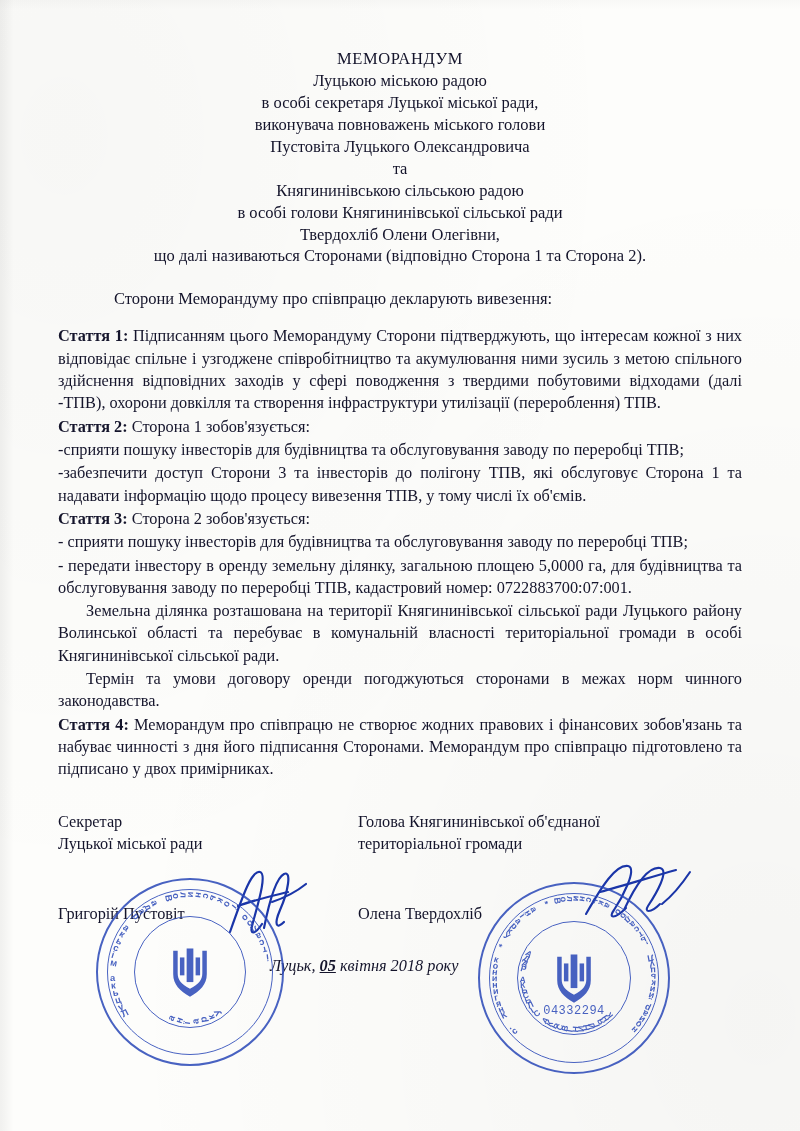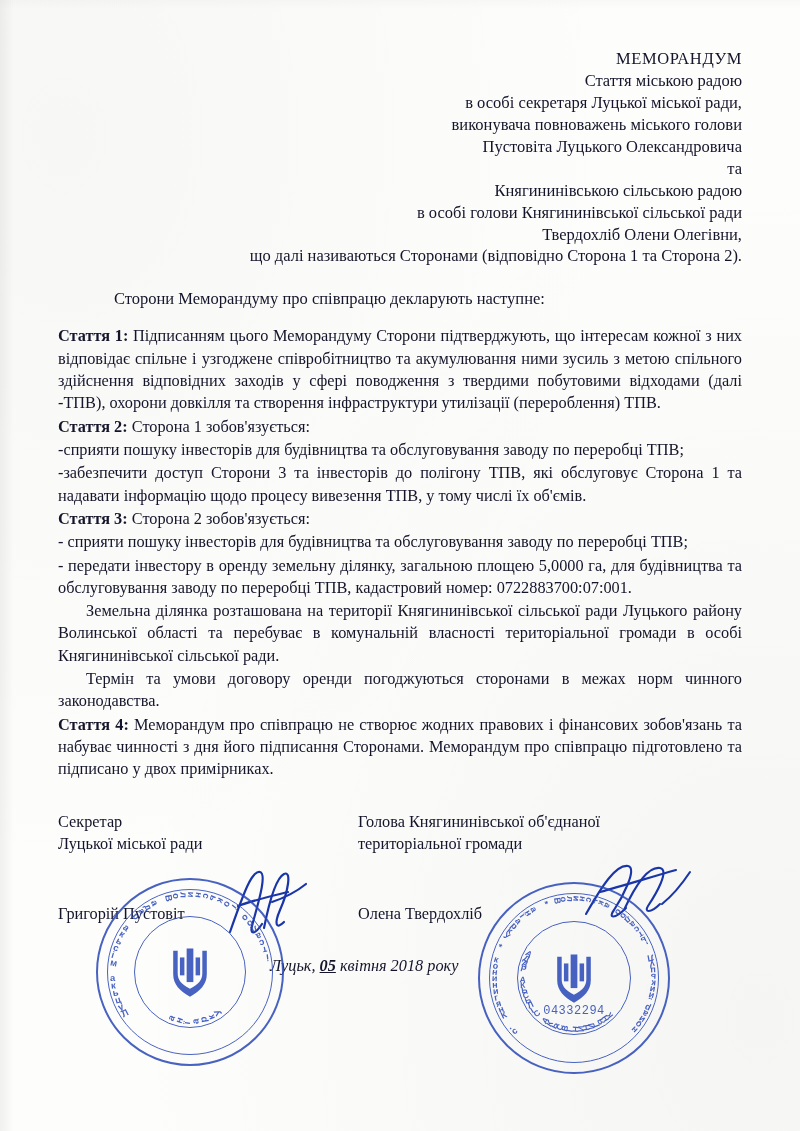--- a/index.html
+++ b/index.html
@@ -24,21 +24,21 @@
       radial-gradient(ellipse at 8% 12%, rgba(0,0,0,0.025), rgba(0,0,0,0) 55%),
       radial-gradient(ellipse at 95% 90%, rgba(0,0,0,0.03), rgba(0,0,0,0) 60%),
       linear-gradient(90deg, rgba(0,0,0,0.05) 0px, rgba(0,0,0,0) 14px),
       linear-gradient(180deg, rgba(0,0,0,0.02) 0px, rgba(0,0,0,0) 10px);
   }
   .content {
     position: relative;
     padding: 48px 58px 0 58px;
   }
   .title-block {
-    text-align: right;
+    text-align: center;
     line-height: 1.33;
     font-size: 16.5px;
   }
   .title-block .t-main {
     letter-spacing: 0.6px;
   }
   .intro {
     margin-top: 22px;
     text-indent: 56px;
     font-size: 16.5px;
@@ -161,32 +161,32 @@
 </head>
 <body>
 
 <div class="page">
   <div class="scan-noise"></div>
 
   <div class="content">
 
     <div class="title-block">
       <div class="t-main">МЕМОРАНДУМ</div>
-      <div>Стаття міською радою</div>
+      <div>Луцькою міською радою</div>
       <div>в особі секретаря Луцької міської ради,</div>
       <div>виконувача повноважень міського голови</div>
       <div>Пустовіта Луцького Олександровича</div>
       <div>та</div>
       <div>Княгининівською сільською радою</div>
       <div>в особі голови Княгининівської сільської ради</div>
       <div>Твердохліб Олени Олегівни,</div>
       <div>що далі називаються Сторонами (відповідно Сторона 1 та Сторона 2).</div>
     </div>
 
-    <div class="intro">Сторони Меморандуму про співпрацю декларують наступне:</div>
+    <div class="intro">Сторони Меморандуму про співпрацю декларують вивезення:</div>
 
     <div class="body-text">
       <p class="para">
         <span class="art-label">Стаття 1:</span><span> Підписанням цього Меморандуму Сторони підтверджують, що інтересам кожної з них відповідає спільне і узгоджене співробітництво та акумулювання ними зусиль з метою спільного здійснення відповідних заходів у сфері поводження з твердими побутовими відходами (далі -ТПВ), охорони довкілля та створення інфраструктури утилізації (перероблення) ТПВ.</span>
       </p>
       <p class="para">
         <span class="art-label">Стаття 2:</span><span> Сторона 1 зобов'язується:</span>
       </p>
       <p class="para">
         <span>-сприяти пошуку інвесторів для будівництва та обслуговування заводу по переробці ТПВ;</span>

